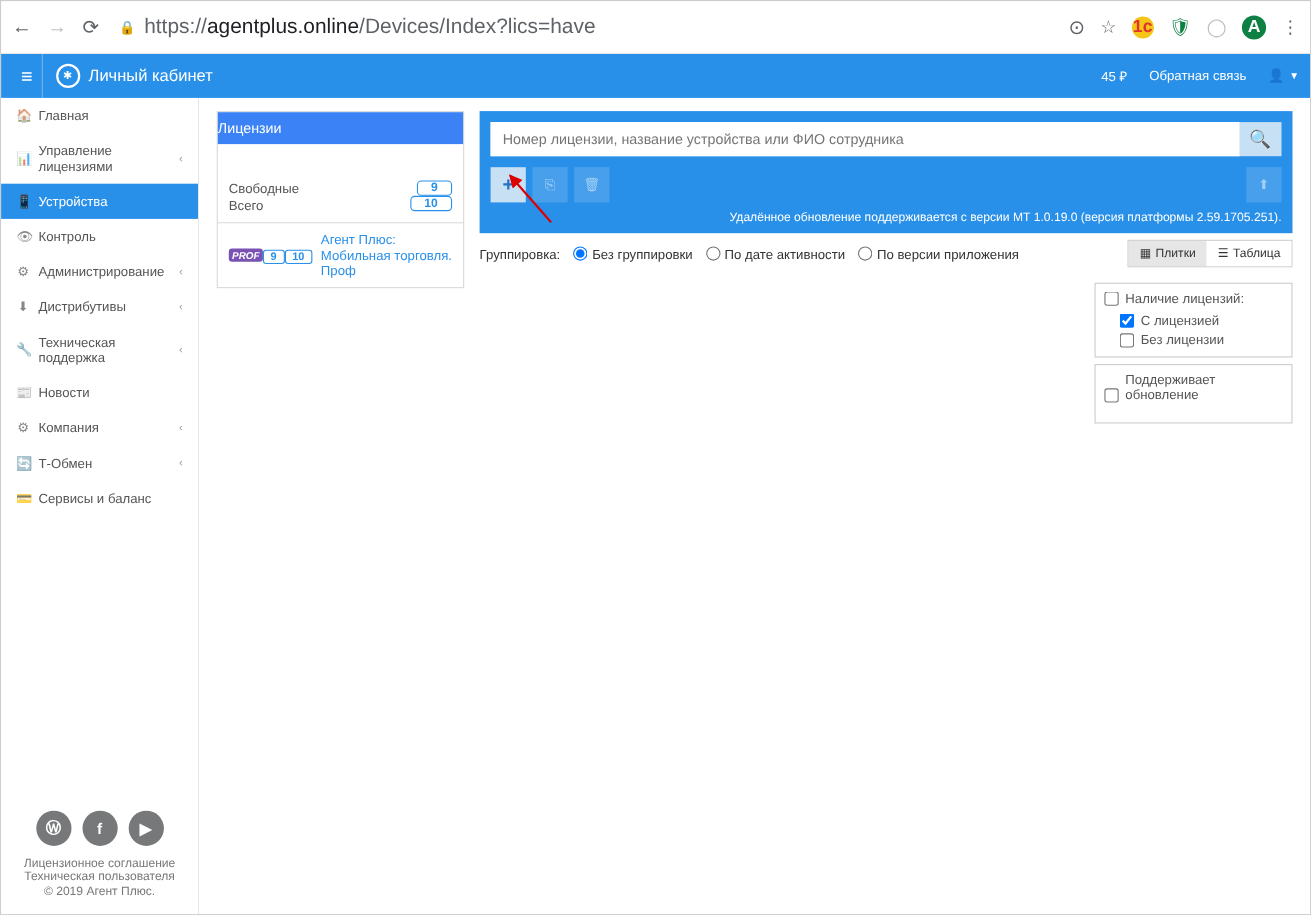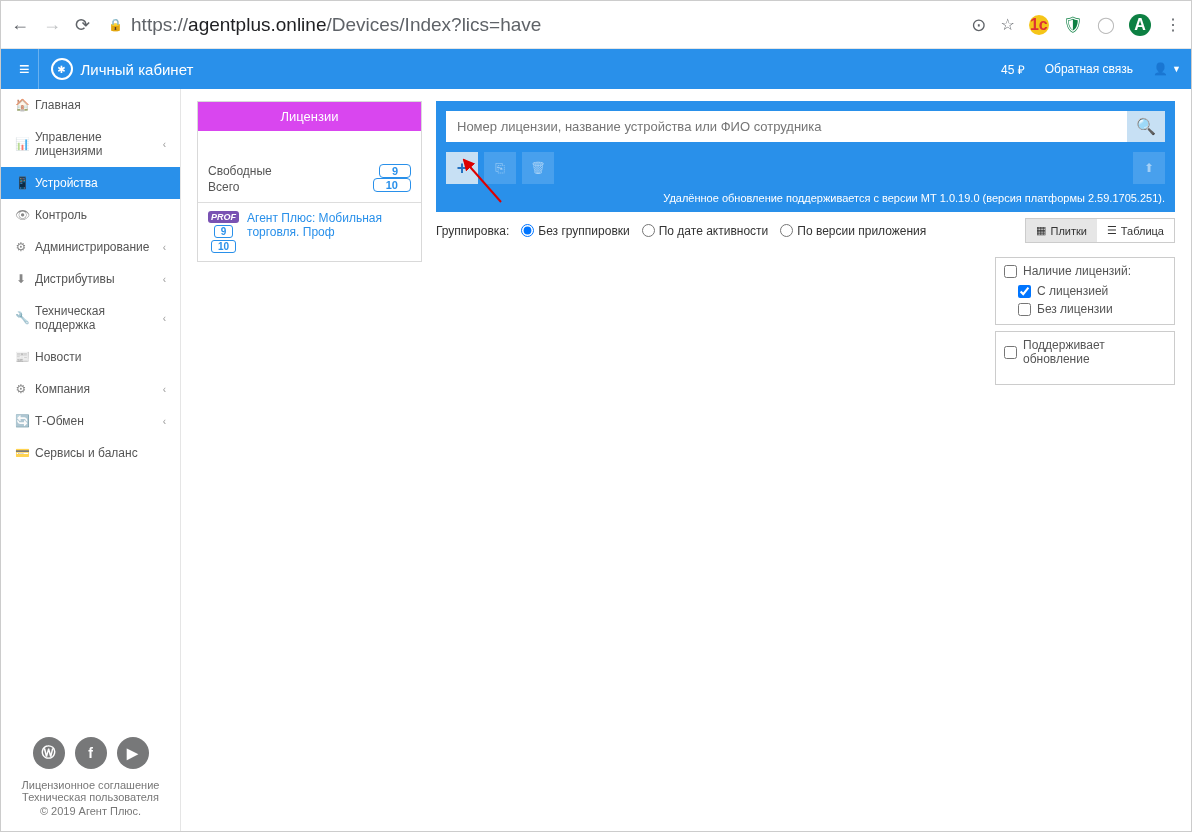--- a/index.html
+++ b/index.html
@@ -36,28 +36,28 @@
 .sidebar-item .expand { margin-left: auto; font-size: 10px; color: #999; }
 .sidebar-item.active { background: #2990ea; color: #fff; }
 .sidebar-item.active::after { content:""; position:absolute; right:-8px; top:50%; transform:translateY(-50%); border:8px solid transparent; border-left-color:#2990ea; }
 .sidebar-footer { padding: 14px 10px; text-align: center; font-size: 11px; color: #777; }
 .social-row { display: flex; justify-content: center; gap: 10px; margin-bottom: 10px; }
 .social-btn { width: 32px; height: 32px; border-radius: 50%; background: #777879; color: #fff; display: flex; align-items: center; justify-content: center; font-size: 14px; font-weight: bold; }
 .sidebar-footer a { color: #777; text-decoration: none; display: block; }
 
 .content { flex: 1; padding: 12px 16px; display: flex; gap: 14px; align-items: flex-start; background:#fff; overflow:auto;}
 .panel-licenses { width: 225px; border: 1px solid #d9d9d9; }
-.panel-licenses .ph { background: #d946ef; color: #fff; text-align: center; padding: 7px 0; font-size: 13px; }
+.panel-licenses .ph { background: #3b82f6; color: #fff; padding: 7px 0; font-size: 13px; }
 .lic-stats { padding: 8px 10px; font-size: 12px; border-bottom: 1px solid #ddd; display:flex;margin-top:25px; }
 .lic-stats .labels{display:flex;flex-direction:column;gap:2px;}
 .lic-badge-col{margin-left:auto;display:flex;flex-direction:column;align-items:flex-end;gap:0;}
 .lic-badge { border: 1.5px solid #2990ea; border-radius: 4px; padding: 0 12px; font-size: 11px; color: #2990ea; font-weight: bold; text-align:center; }
 .lic-badge.bottom{color:#2990ea;}
 .lic-product { display: flex; gap: 8px; padding: 8px 10px; font-size: 12px; color: #2990ea; }
-.lic-prof-icon { display:flex;flex-direction:column;align-items:center;justify-content:center; }
+.lic-prof-icon { display:flex;flex-direction:row;align-items:center;justify-content:center; }
 .lic-prof { background: #7952b3; color: #fff; font-size: 9px; font-weight: bold; padding: 1px 3px; border-radius: 3px; font-style: italic;}
 .lic-mini-badge { border: 1.5px solid #2990ea; border-radius: 3px; padding: 0 6px; font-size: 10px; color: #2990ea; font-weight: bold; margin-top:2px;}
 
 .panel-main { flex: 1; display:flex;flex-direction:column; }
 .blue-panel { background: #2990ea; padding: 10px 10px 6px; }
 .search-row { display: flex; gap: 0; }
 .search-row input { flex: 1; border: 1px solid #fff; padding: 7px 10px; font-size: 13px; }
 .search-btn { width: 38px; background: #c7e0f4; display: flex; align-items: center; justify-content: center; color: #2471c1; cursor: pointer; font-size:16px; }
 .toolbar-row { display: flex; gap: 6px; margin-top: 10px; }
 .tool-btn { width: 32px; height: 32px; background: rgba(255,255,255,0.15); display: flex; align-items: center; justify-content: center; color: rgba(255,255,255,0.5); cursor: pointer; }
@@ -66,21 +66,21 @@
 .notice { color: #fff; font-size: 11px; text-align: right; margin-top: 6px; padding: 2px 0; }
 .group-row { display: flex; align-items: center; gap: 12px; padding: 6px 0; font-size: 12px; color: #333;}
 .group-row .group-title{font-weight:normal;color:#333;position:relative;}
 .radio-opt { display: flex; align-items: flex-start; gap: 4px; }
 .radio-opt input { margin:0; }
 .view-toggle { margin-left: auto; display: flex; border: 1px solid #ccc; }
 .view-btn { padding: 5px 10px; font-size: 11px; display: flex; align-items: center; gap: 4px; cursor: pointer; background:#fff; }
 .view-btn.active { background: #e6e6e6; }
 .filter-boxes { margin-left:auto; width:180px; margin-top:8px; display:flex;flex-direction:column;gap:6px;}
 .filter-box { border: 1px solid #ccc; padding: 6px 8px; font-size: 12px; }
-.filter-box .fbh { display: flex; align-items: center; gap: 6px; margin-bottom:4px;}
+.filter-box .fbh { display: flex; align-items: flex-end; gap: 6px; margin-bottom:4px;}
 .filter-box .fopt { display: flex; align-items: flex-end; gap: 6px; padding: 2px 0 2px 14px; }
 .arrow-annot { position: relative; }
 .arrow-red { position:absolute; top:2px; left:0; width:60px; height:50px; pointer-events:none; }
 .icon-sm{font-size:12px;}
 </style>
 </head>
 <body>
 
 <div class="browser-frame">
   <div class="browser-bar">

